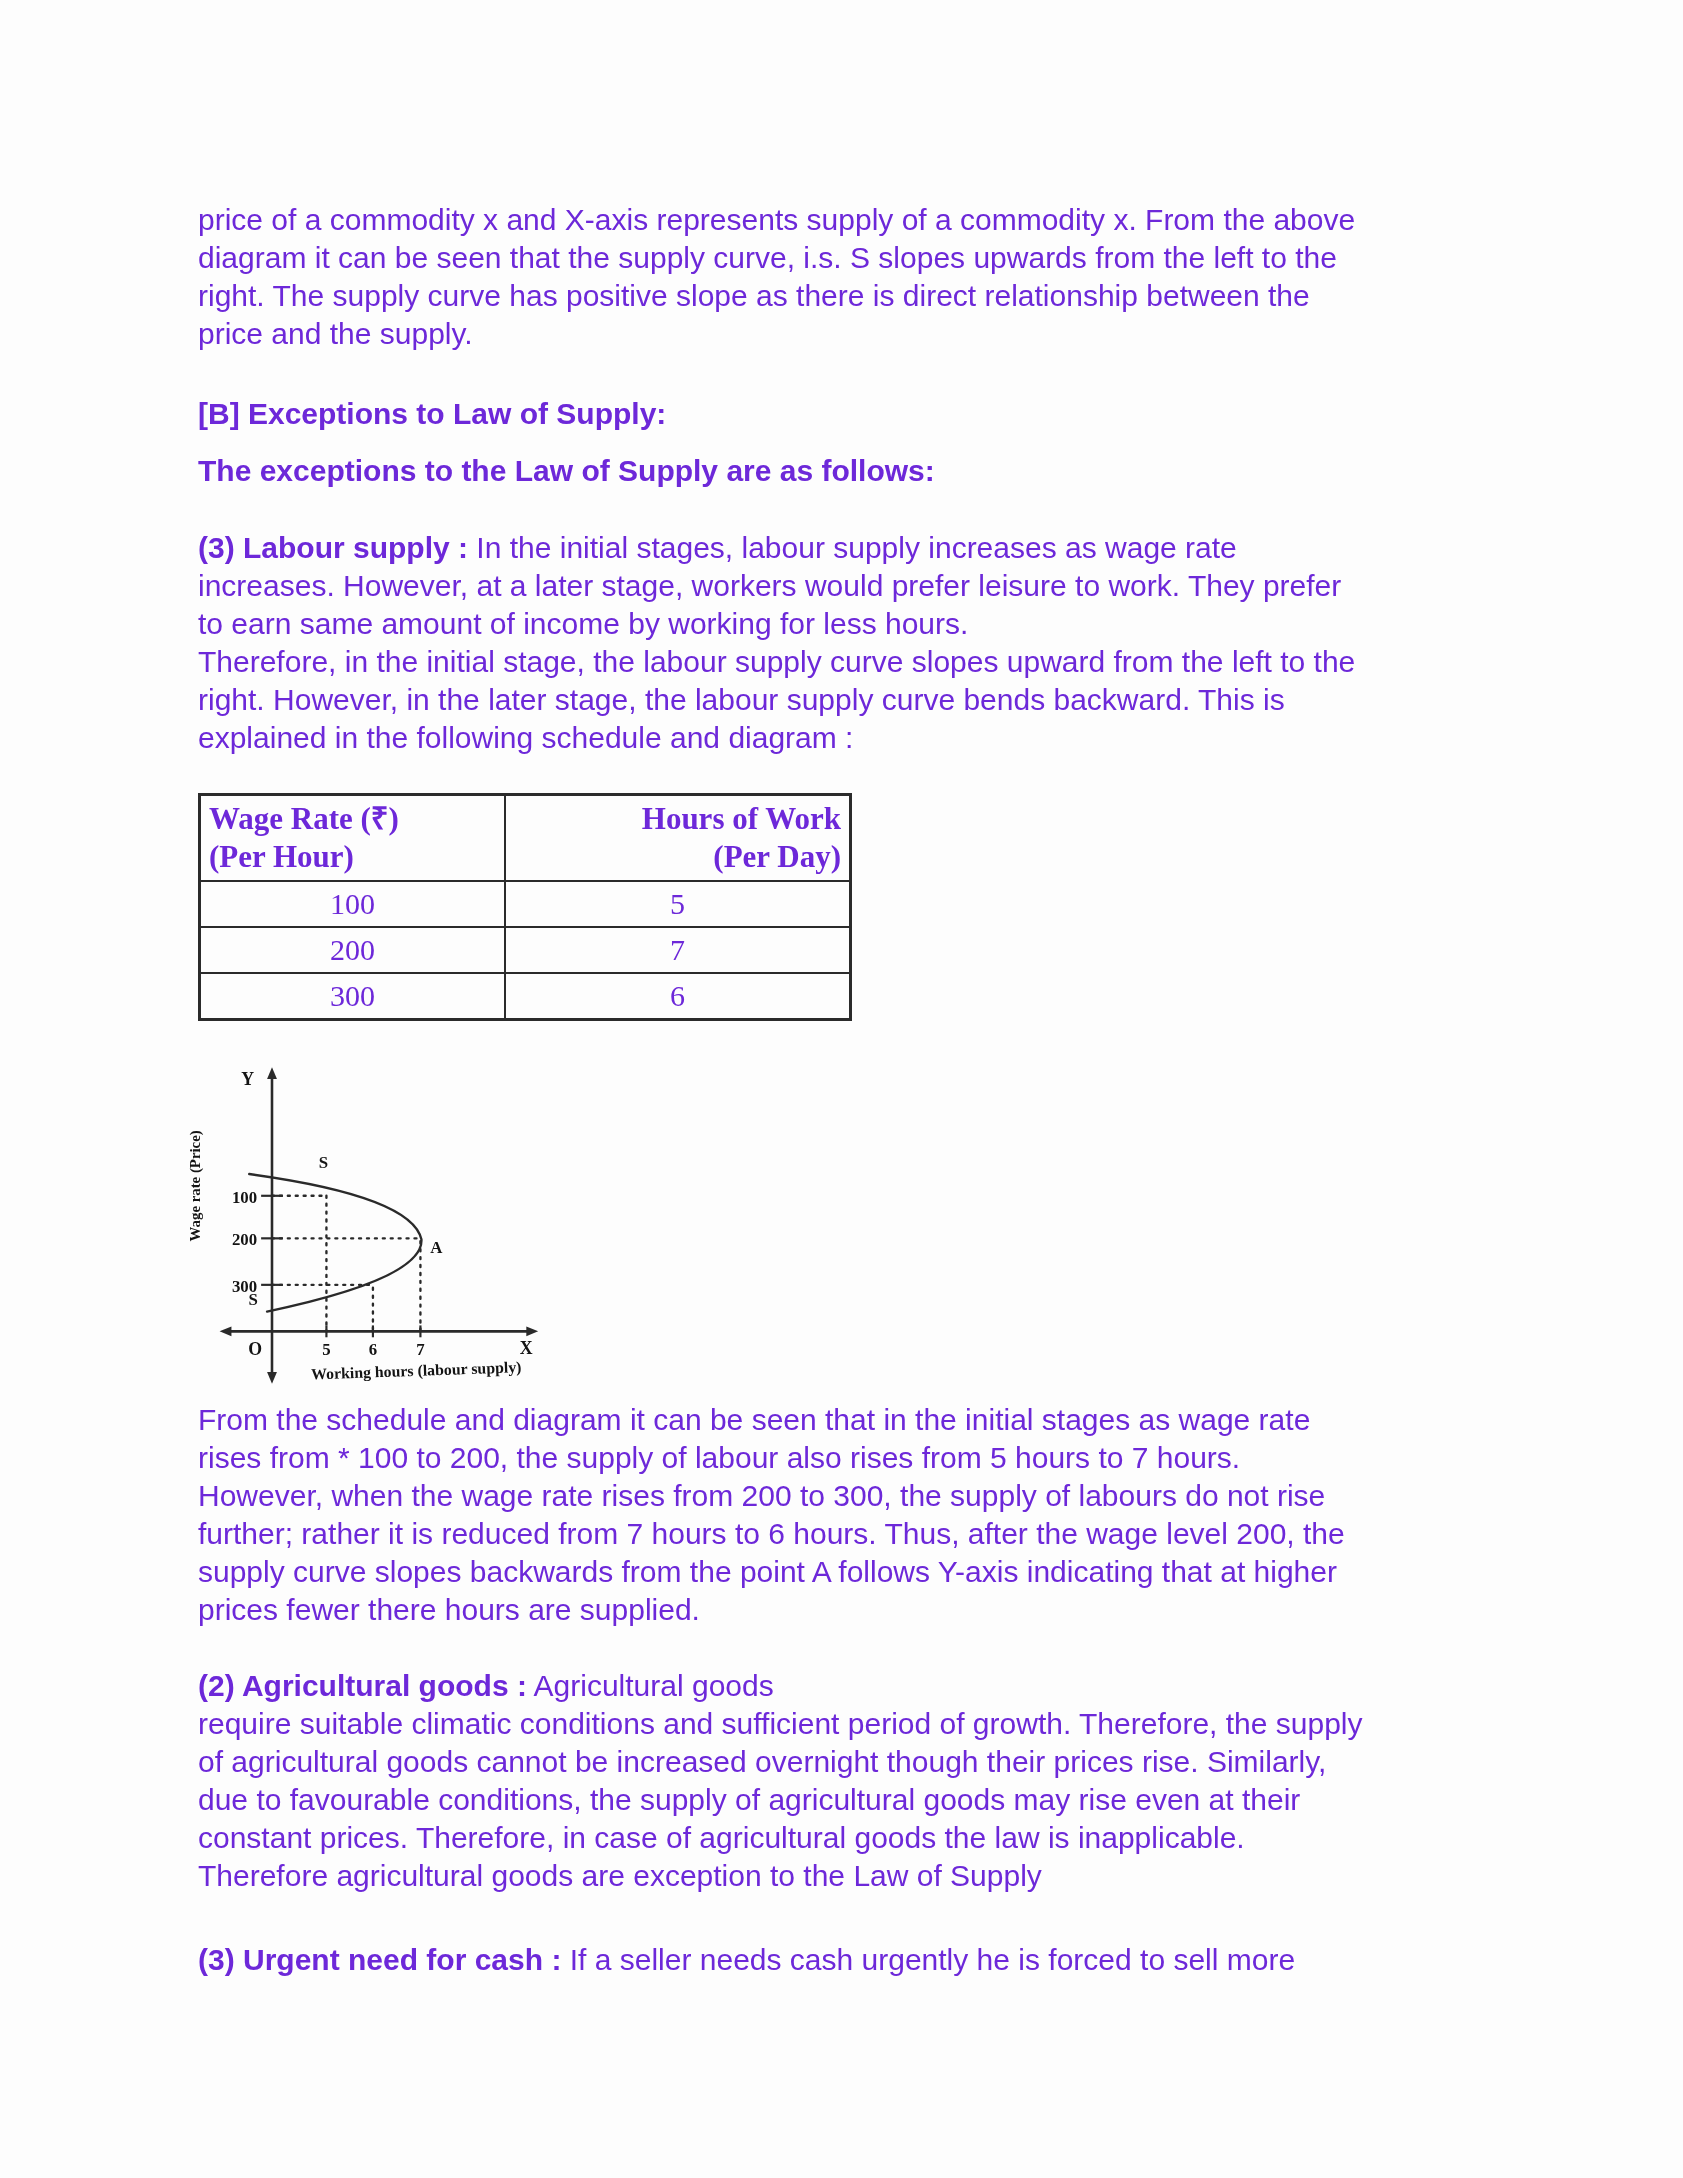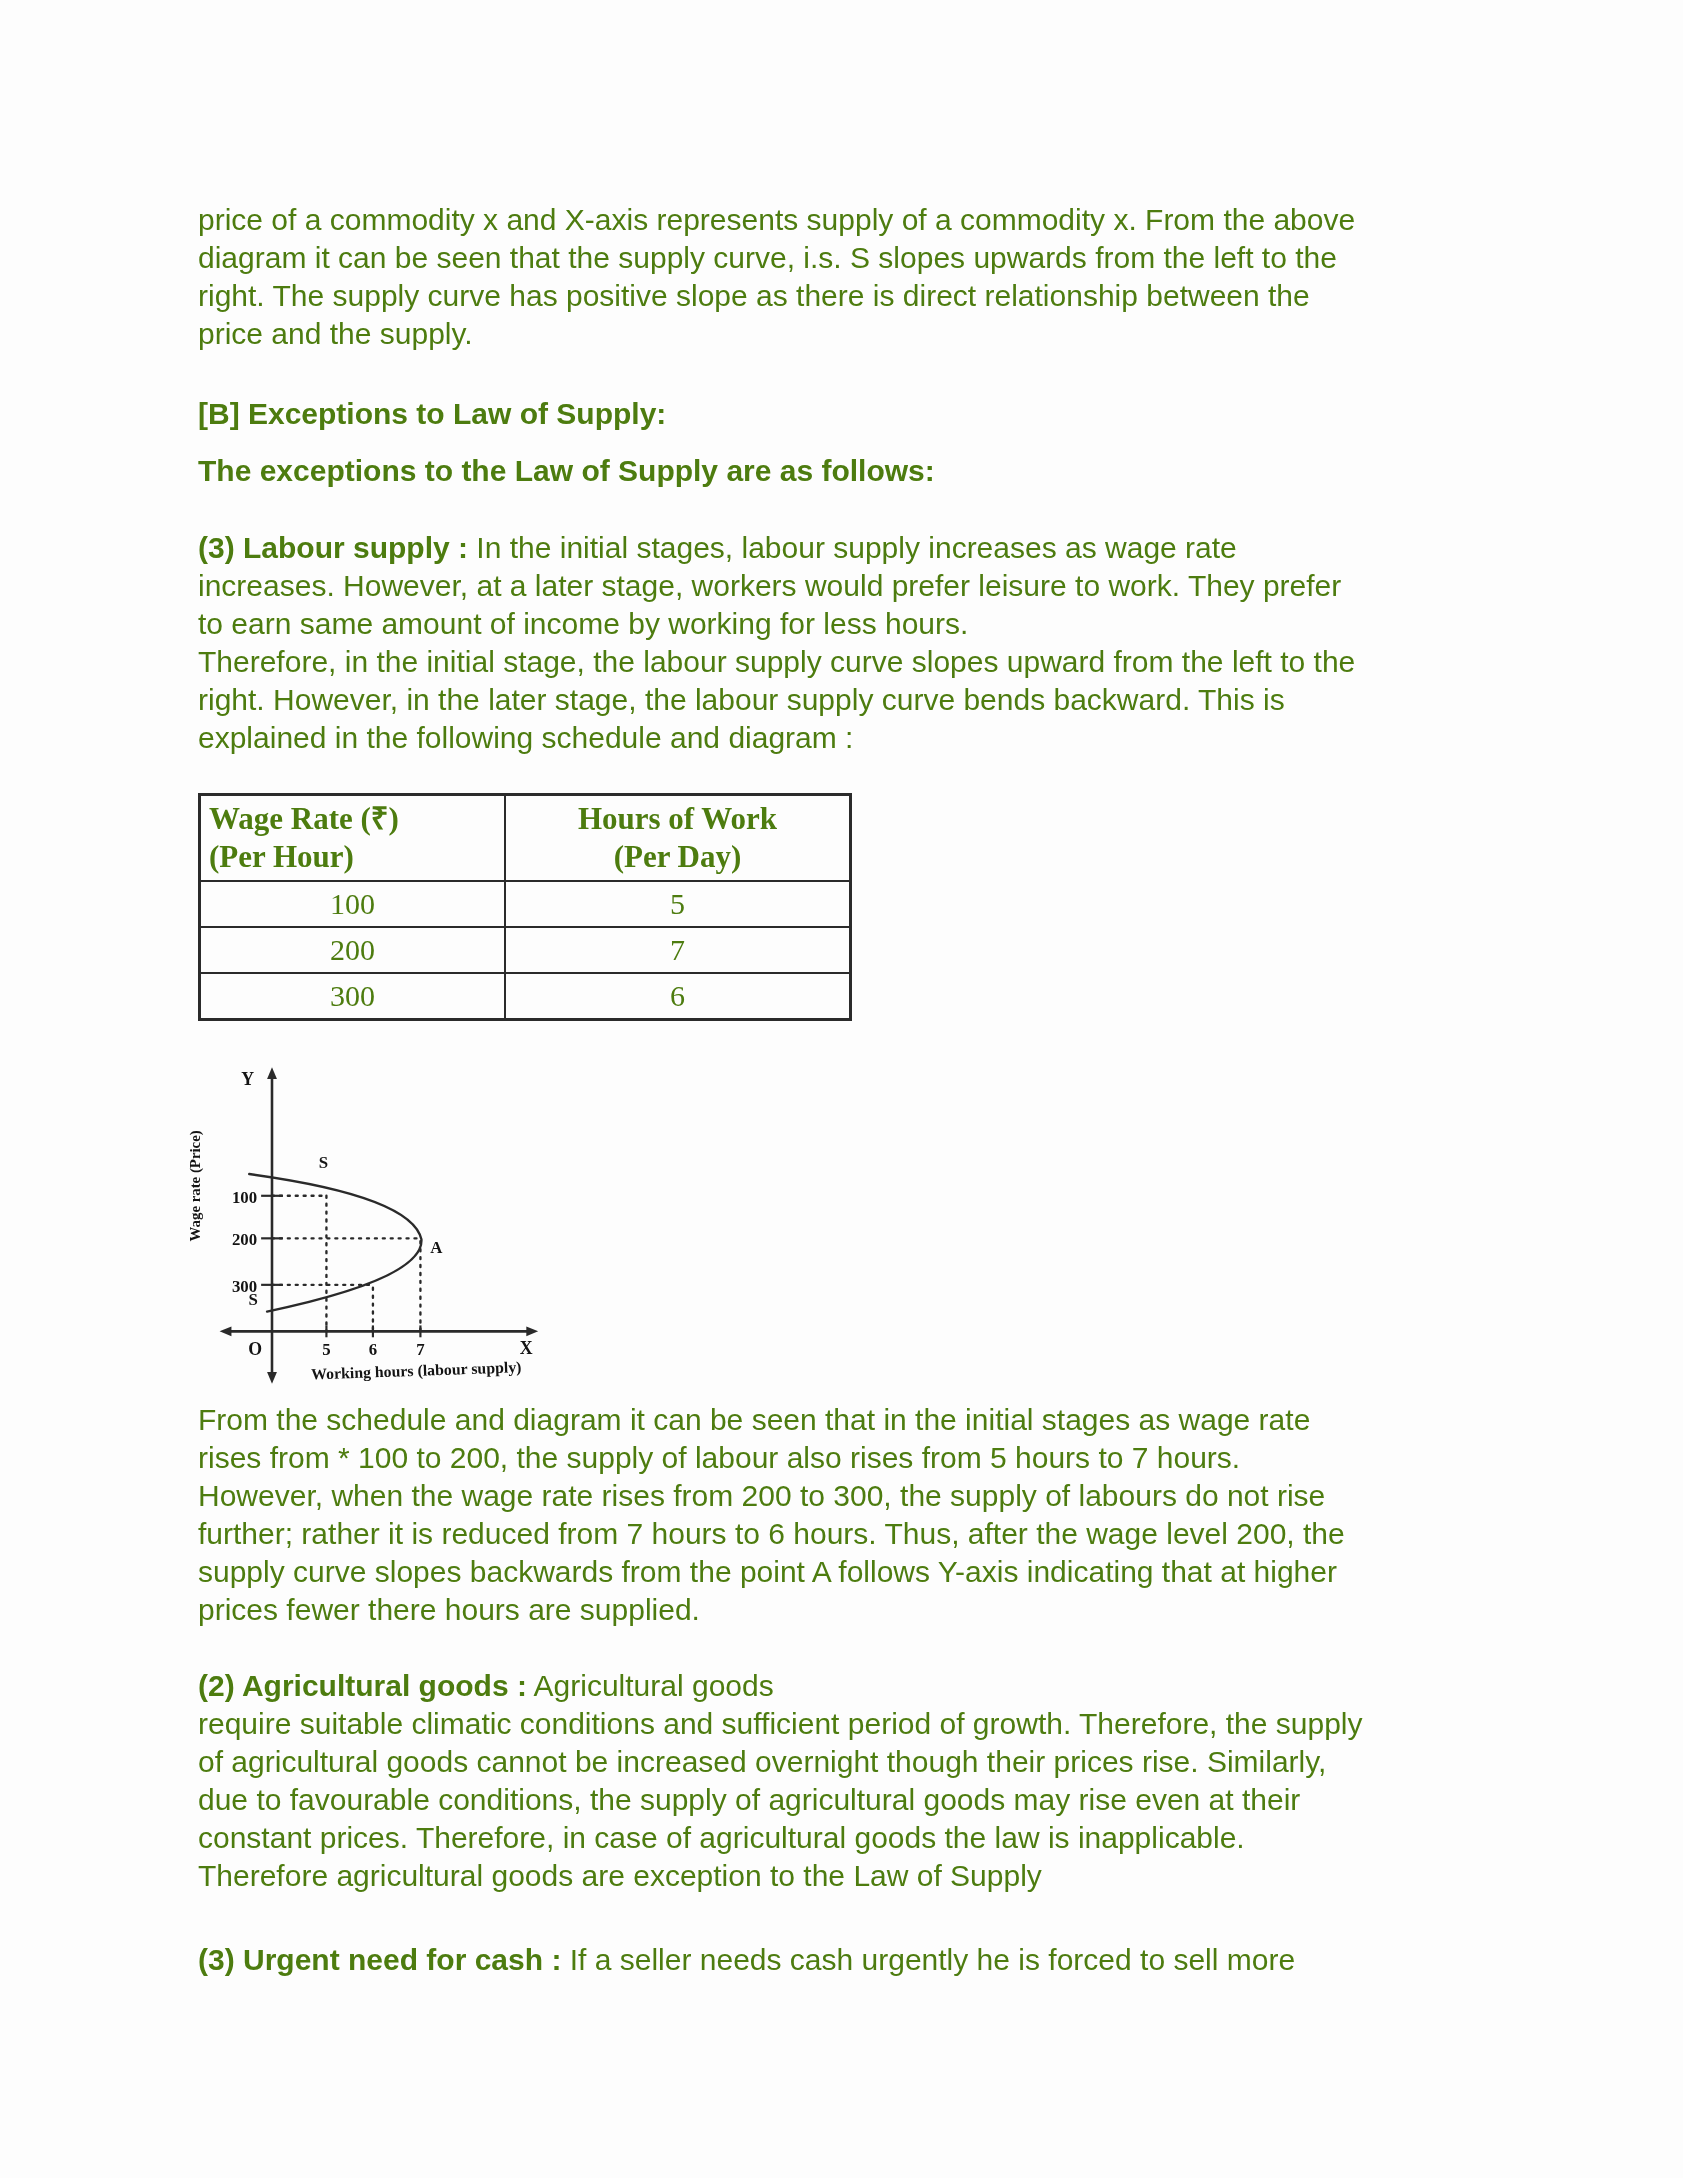--- a/index.html
+++ b/index.html
@@ -1,35 +1,35 @@
 <!DOCTYPE html>
 <html><head>
 <meta charset="utf-8">
 <style>
   html,body{margin:0;padding:0;background:#e9e9e9;}
   .page{
     position:relative;width:1683px;height:2178px;margin:0 auto;
     background:#fdfdfd;overflow:hidden;
-    font-family:"Liberation Sans",sans-serif;color:#4d7c0f;
+    font-family:"Liberation Sans",sans-serif;color:#6d28d9;
   }
   .content{position:absolute;left:198px;top:201px;width:1327px;}
   .line{font-size:30px;line-height:38px;white-space:nowrap;}
   .bold{font-weight:700;margin-top:19px;}
   .heading-block{margin-top:42px;}
   .para-labour{margin-top:39px;}
   .table-wrap{margin-top:36px;}
   table.schedule{
     border-collapse:collapse;border:3px solid #2b2b2b;
     font-family:"Liberation Serif",serif;
     padding-left:43px;
   }
   table.schedule th,table.schedule td{border:2px solid #2b2b2b;}
   table.schedule th{font-size:31px;line-height:38px;font-weight:700;vertical-align:top;padding:4px 8px;}
   th.col-left{width:287px;text-align:left;padding-left:5px;}
-  th.col-right{width:327px;text-align:center;}
+  th.col-right{width:327px;text-align:right;}
   table.schedule td{font-size:30px;font-weight:400;text-align:center;height:44px;padding:0;}
   .diagram{margin-top:36px;margin-left:-20px;}
   .diagram .axis{stroke:#2a2a2a;stroke-width:2.6;fill:none;}
   .diagram .tick{stroke:#2a2a2a;stroke-width:2.2;fill:none;}
   .diagram .dotted{stroke:#2a2a2a;stroke-width:2.4;stroke-dasharray:2 6;stroke-linecap:round;fill:none;}
   .diagram .curve{stroke:#2a2a2a;stroke-width:2.4;fill:none;stroke-linecap:round;}
   .diagram .arrow{fill:#2a2a2a;stroke:none;}
   .diagram text{font-family:"Liberation Serif",serif;fill:#141414;font-weight:700;}
   .t-axisend{font-size:18px;}
   .t-tick{font-size:17px;}

